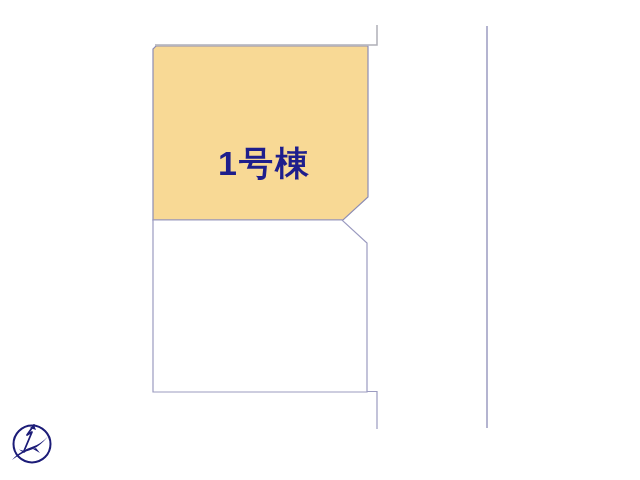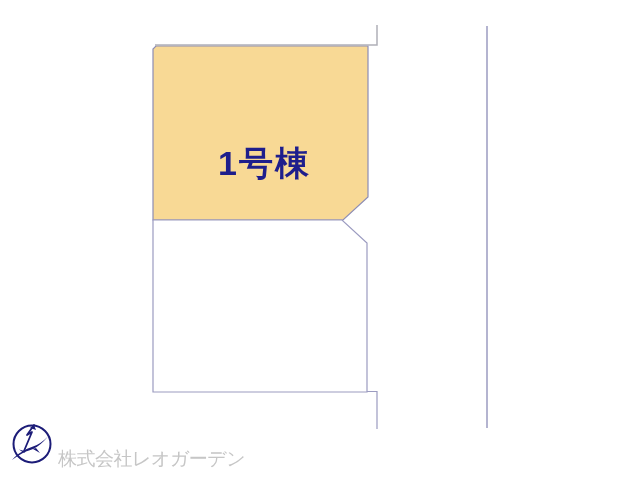--- a/index.html
+++ b/index.html
@@ -83,15 +83,14 @@
 
     <path fill="#1c1c78" d="M2,39 Q10,33 16,30.5 Q20,29 23,28 Q30,25 38,15.5
              Q30,23.5 23,25.5 Q16,27.5 9,32.5 Q5,35.5 2,39 Z
              M16,30.5 L9,28.5 L14,32 Z
              M23,28 L30,32 L26,27 Z"></path>
 
     <polyline points="14,30 22,11 17,14 24,4" fill="none" stroke="#1c1c78" stroke-width="1.8" stroke-linecap="round" stroke-linejoin="round"></polyline>
     <polygon points="24,4 20,7 26,9" fill="#1c1c78"></polygon>
   </svg>
 
-  <div class="company-name">株式会社レオガーデン</div>
 
 </div>
 
 </body></html>

